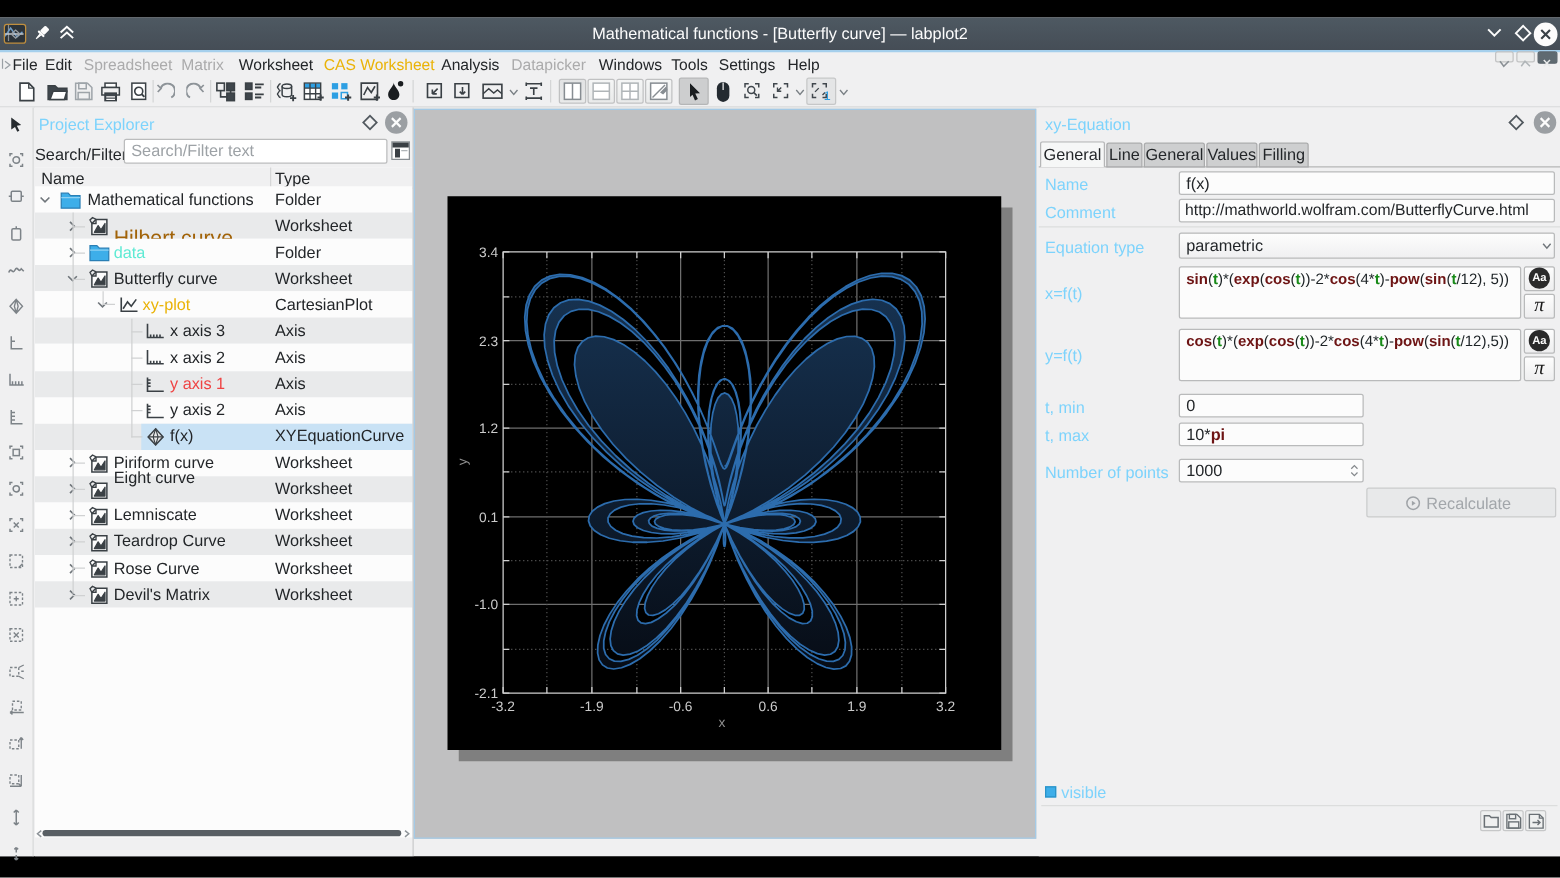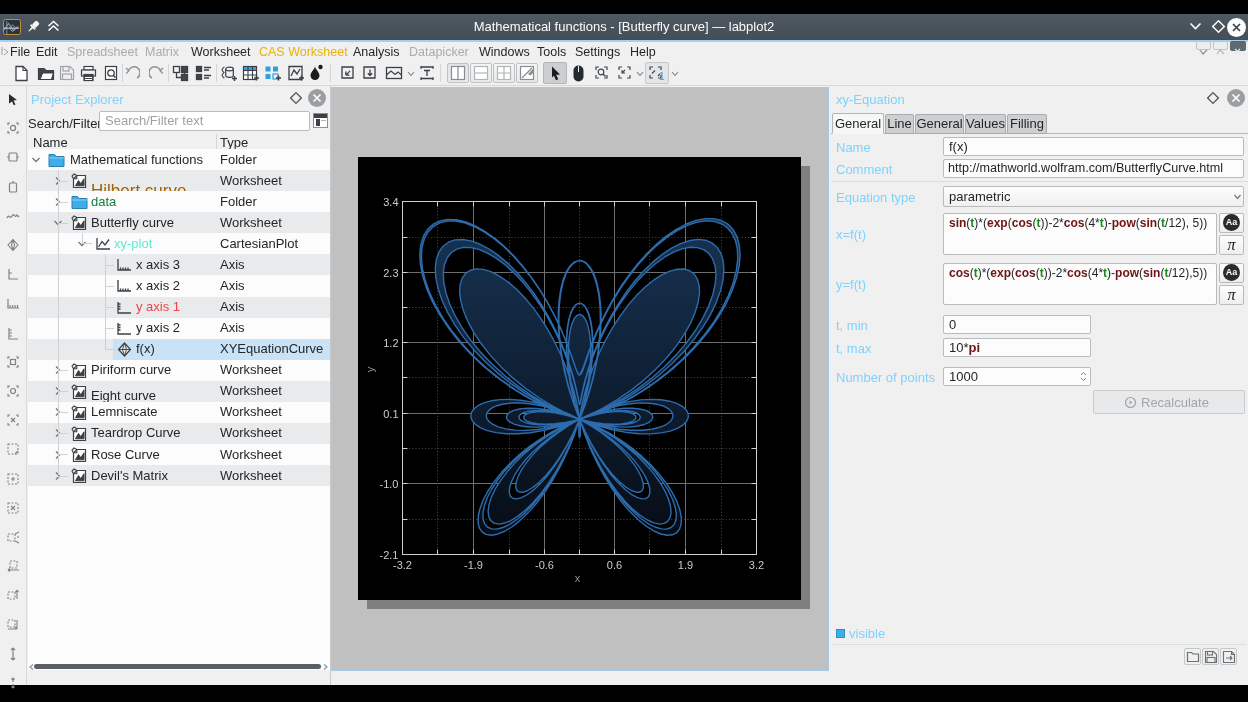--- a/index.html
+++ b/index.html
@@ -385,42 +385,42 @@
 <div class="abs" style="left:91px;top:181px;font-size:17px;color:#a16207">Hilbert curve</div>
 <div class="abs" style="left:220px;top:172.6px;font-size:13px;color:#232629">Worksheet</div>
 <div class="abs" style="left:28px;top:191.1px;width:302px;height:21.07px;background:#fcfcfc"></div>
 <svg class="abs" style="left:54px;top:196.7px" width="8" height="10" viewBox="0 0 8 10">
     <path d="M2 1.5 L5.5 5 L2 8.5" stroke="#70767b" stroke-width="1.3" fill="none"></path>
   </svg>
 <svg class="abs" style="left:71px;top:194.67499999999998px" width="17" height="15" viewBox="0 0 17 15">
     <path d="M1 13.5 V1.5 H6.5 L8.5 3.5 H16 V13.5 Z" fill="#3daee9" stroke="#2a7fb5" stroke-width="1"></path>
     <path d="M1 5 H16" stroke="#8ed0f2" stroke-width="1"></path>
   </svg>
-<div class="abs" style="left:91px;top:193.7px;font-size:13px;color:#15803d">data</div>
+<div class="abs" style="left:91px;top:193.7px;font-size:13px;color:#5eead4">data</div>
 <div class="abs" style="left:220px;top:193.7px;font-size:13px;color:#232629">Folder</div>
 <div class="abs" style="left:28px;top:212.2px;width:302px;height:21.07px;background:#e9eaeb"></div>
 <svg class="abs" style="left:53px;top:218.7px" width="10" height="8" viewBox="0 0 10 8">
     <path d="M1.5 2 L5 5.5 L8.5 2" stroke="#70767b" stroke-width="1.3" fill="none"></path>
   </svg>
 <svg class="abs" style="left:71px;top:215.245px" width="17" height="16" viewBox="0 0 17 16">
     <path d="M5.8 2.5 H14.5 V14.5 H2.5 V5.8 Z" fill="#fcfcfc" stroke="#3a4045" stroke-width="1.2"></path>
     <path d="M5.8 2.5 L5.8 5.8 L2.5 5.8 M5.8 2.5 L3 1 L1 3 L2.5 5.8" fill="none" stroke="#3a4045" stroke-width="1.1"></path>
     <path d="M4.5 12.8 L7.5 7.5 L9.8 10.8 L13 5.8 L13 12.8 Z" fill="#3a4045" stroke="#3a4045" stroke-width="1" stroke-linejoin="round"></path>
   </svg>
 <div class="abs" style="left:91px;top:214.7px;font-size:13px;color:#232629">Butterfly curve</div>
 <div class="abs" style="left:220px;top:214.7px;font-size:13px;color:#232629">Worksheet</div>
 <div class="abs" style="left:28px;top:233.3px;width:302px;height:21.07px;background:#fcfcfc"></div>
 <svg class="abs" style="left:77px;top:239.8px" width="10" height="8" viewBox="0 0 10 8">
     <path d="M1.5 2 L5 5.5 L8.5 2" stroke="#70767b" stroke-width="1.3" fill="none"></path>
   </svg>
 <svg class="abs" style="left:95px;top:237.315px" width="16" height="14" viewBox="0 0 16 14">
     <path d="M2 1 V12 H15" fill="none" stroke="#3a4045" stroke-width="1.3"></path>
     <path d="M3.5 10 L7 4.5 L10 8 L14 2.5" fill="none" stroke="#3a4045" stroke-width="1.3"></path>
   </svg>
-<div class="abs" style="left:114px;top:235.8px;font-size:13px;color:#5eead4">xy-plot</div>
+<div class="abs" style="left:114px;top:235.8px;font-size:13px;color:#eab308">xy-plot</div>
 <div class="abs" style="left:220px;top:235.8px;font-size:13px;color:#232629">CartesianPlot</div>
 <div class="abs" style="left:28px;top:254.3px;width:302px;height:21.07px;background:#e9eaeb"></div>
 <svg class="abs" style="left:116px;top:258.385px" width="16" height="14" viewBox="0 0 16 14">
     <path d="M2 1 V12 H15 M4.5 12 V9.5 M7 12 V9.5 M9.5 12 V9.5 M12 12 V9.5" fill="none" stroke="#3a4045" stroke-width="1.3"></path>
   </svg>
 <div class="abs" style="left:136px;top:256.9px;font-size:13px;color:#232629">x axis 3</div>
 <div class="abs" style="left:220px;top:256.9px;font-size:13px;color:#232629">Axis</div>
 <div class="abs" style="left:28px;top:275.4px;width:302px;height:21.07px;background:#fcfcfc"></div>
 <svg class="abs" style="left:116px;top:279.45500000000004px" width="16" height="14" viewBox="0 0 16 14">
     <path d="M2 1 V12 H15 M4.5 12 V9.5 M7 12 V9.5 M9.5 12 V9.5 M12 12 V9.5" fill="none" stroke="#3a4045" stroke-width="1.3"></path>
@@ -460,21 +460,21 @@
 <div class="abs" style="left:220px;top:362.2px;font-size:13px;color:#232629">Worksheet</div>
 <div class="abs" style="left:28px;top:380.8px;width:302px;height:21.07px;background:#e9eaeb"></div>
 <svg class="abs" style="left:54px;top:386.3px" width="8" height="10" viewBox="0 0 8 10">
     <path d="M2 1.5 L5.5 5 L2 8.5" stroke="#70767b" stroke-width="1.3" fill="none"></path>
   </svg>
 <svg class="abs" style="left:71px;top:383.805px" width="17" height="16" viewBox="0 0 17 16">
     <path d="M5.8 2.5 H14.5 V14.5 H2.5 V5.8 Z" fill="#fcfcfc" stroke="#3a4045" stroke-width="1.2"></path>
     <path d="M5.8 2.5 L5.8 5.8 L2.5 5.8 M5.8 2.5 L3 1 L1 3 L2.5 5.8" fill="none" stroke="#3a4045" stroke-width="1.1"></path>
     <path d="M4.5 12.8 L7.5 7.5 L9.8 10.8 L13 5.8 L13 12.8 Z" fill="#3a4045" stroke="#3a4045" stroke-width="1" stroke-linejoin="round"></path>
   </svg>
-<div class="abs" style="left:91px;top:388px;font-size:13px;color:#232629">Eight curve</div>
+<div class="abs" style="left:91px;top:374px;font-size:13px;color:#232629">Eight curve</div>
 <div class="abs" style="left:220px;top:383.3px;font-size:13px;color:#232629">Worksheet</div>
 <div class="abs" style="left:28px;top:401.8px;width:302px;height:21.07px;background:#fcfcfc"></div>
 <svg class="abs" style="left:54px;top:407.4px" width="8" height="10" viewBox="0 0 8 10">
     <path d="M2 1.5 L5.5 5 L2 8.5" stroke="#70767b" stroke-width="1.3" fill="none"></path>
   </svg>
 <svg class="abs" style="left:71px;top:404.87500000000006px" width="17" height="16" viewBox="0 0 17 16">
     <path d="M5.8 2.5 H14.5 V14.5 H2.5 V5.8 Z" fill="#fcfcfc" stroke="#3a4045" stroke-width="1.2"></path>
     <path d="M5.8 2.5 L5.8 5.8 L2.5 5.8 M5.8 2.5 L3 1 L1 3 L2.5 5.8" fill="none" stroke="#3a4045" stroke-width="1.1"></path>
     <path d="M4.5 12.8 L7.5 7.5 L9.8 10.8 L13 5.8 L13 12.8 Z" fill="#3a4045" stroke="#3a4045" stroke-width="1" stroke-linejoin="round"></path>
   </svg>

